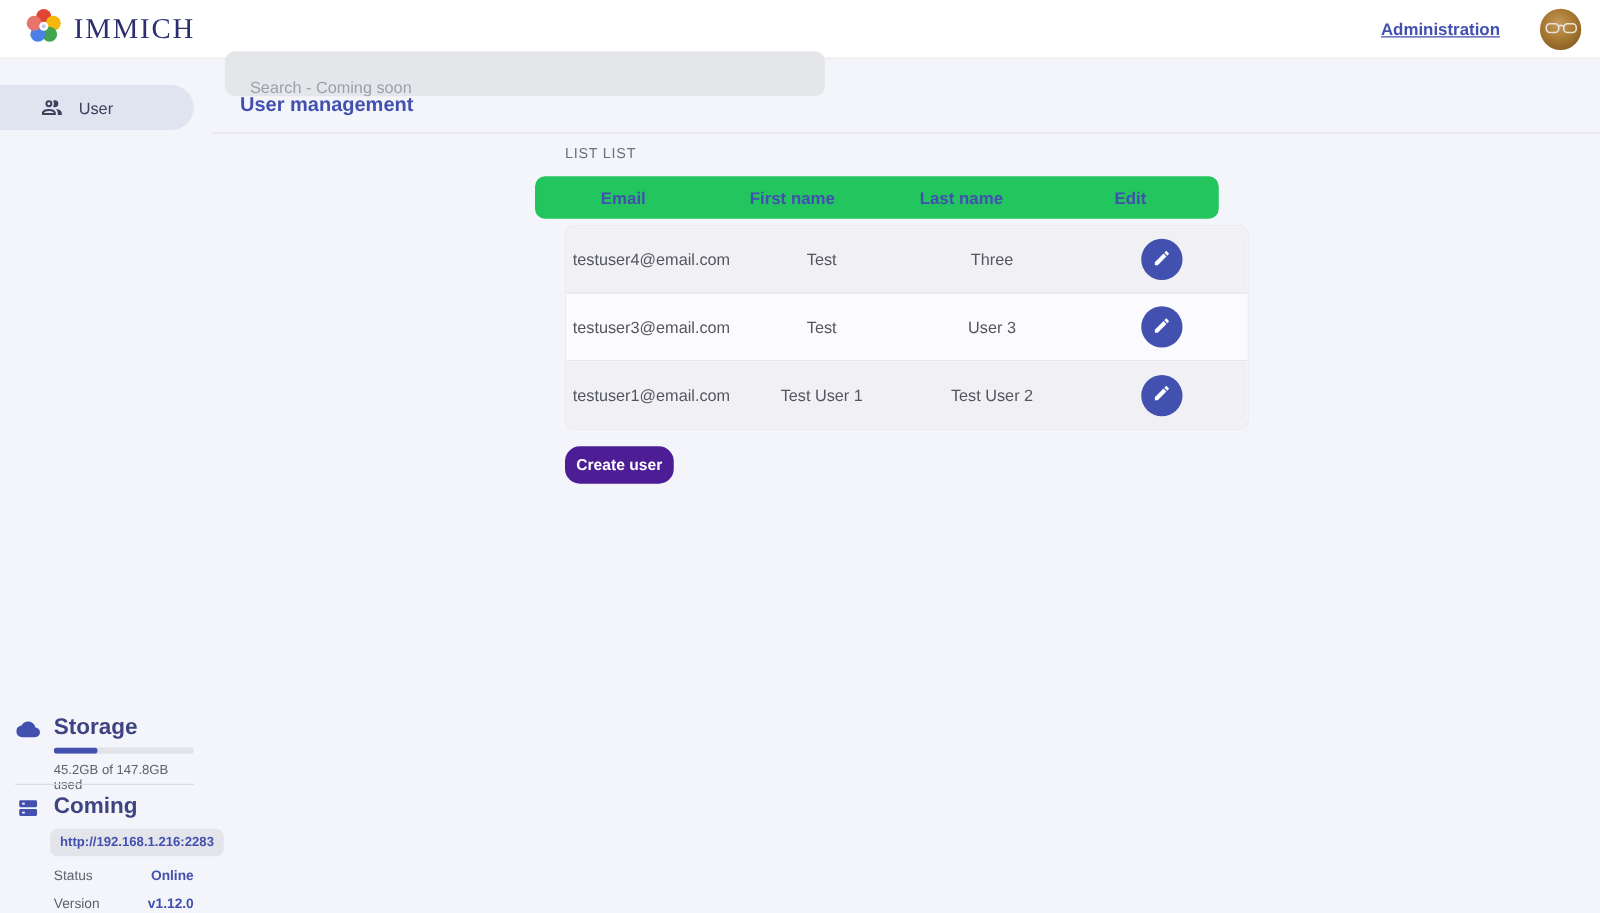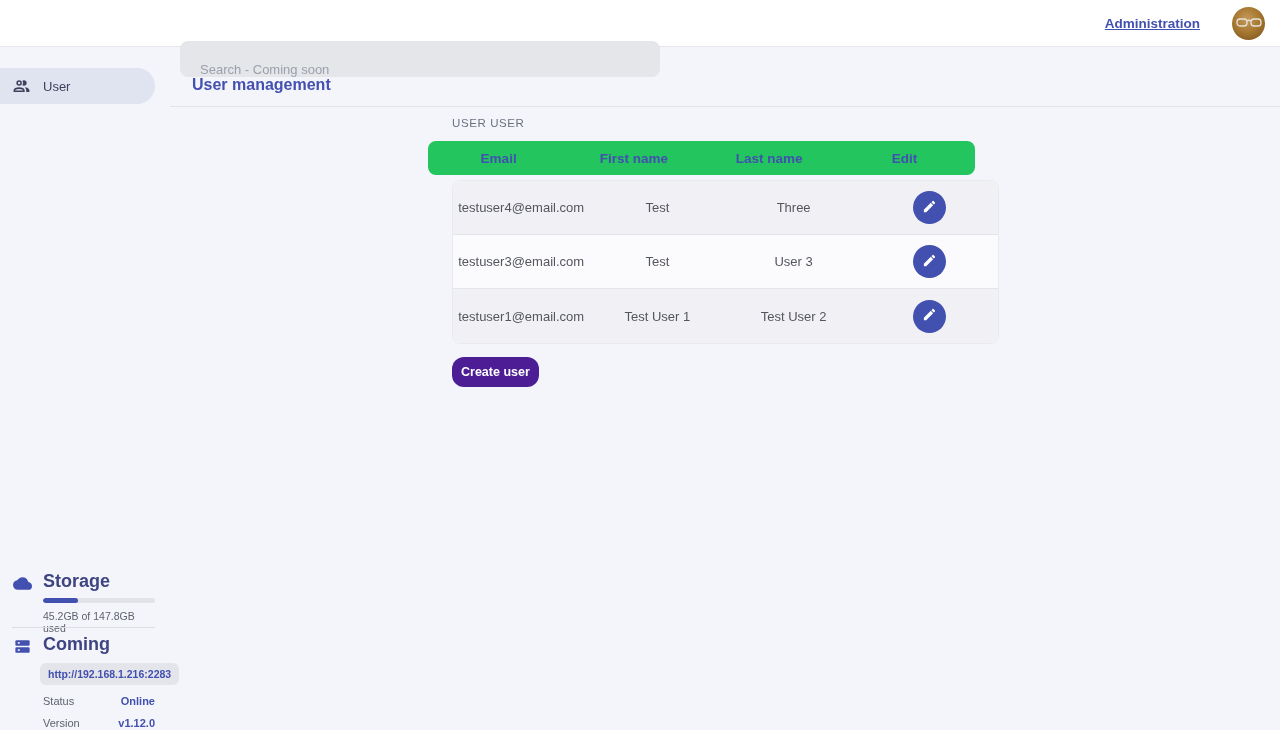--- a/index.html
+++ b/index.html
@@ -40,21 +40,21 @@
   .avatar {
     width:33px; height:33px; border-radius:50%; cursor:pointer; overflow:hidden;
     background:radial-gradient(circle at 45% 38%, #c79a5d 0%, #a5772f 48%, #744e1d 100%);
     display:flex; align-items:center; justify-content:center;
   }
 
   
   .sidebar-item {
     position:absolute; left:0; top:68px; width:155px; height:36px;
     background:#e0e3f0; border-radius:0 20px 20px 0;
-    display:flex; align-items:center; gap:12px; padding-left:12px; cursor:pointer;
+    display:flex; align-items:center; gap:12px; padding-left:32px; cursor:pointer;
   }
   .sidebar-item .icon svg { display:block; }
   .sidebar-label { font-size:13px; color:#3d415c; font-weight:500; }
 
   
   .page-title {
     position:absolute; left:192px; top:76px;
     font-size:16px; font-weight:700; color:#4250af;
   }
   .title-divider { position:absolute; left:170px; right:0; top:106px; height:1px; background:#e3e4ea; }
@@ -108,20 +108,34 @@
     font-size:10.5px; font-weight:600; color:#4250af; white-space:nowrap;
   }
   .kv-row { display:flex; justify-content:space-between; margin-top:10px; font-size:11px; }
   .kv-key { color:#5d626e; }
   .kv-val { color:#4250af; font-weight:700; }
 </style>
 </head>
 <body>
 
 <div class="navbar">
+  <div class="logo">
+    <span>
+      <svg width="30" height="30" viewBox="0 0 30 30">
+        <circle cx="15" cy="7.2" r="6" fill="#e04634"></circle>
+        <circle cx="22.6" cy="12.6" r="6" fill="#f6b60c"></circle>
+        <circle cx="19.7" cy="21.4" r="6" fill="#41a54f"></circle>
+        <circle cx="10.3" cy="21.4" r="6" fill="#4b7fe8"></circle>
+        <circle cx="7.4" cy="12.6" r="6" fill="#e8746b"></circle>
+        <circle cx="15" cy="15" r="3.6" fill="#ffffff"></circle>
+        <circle cx="15" cy="15" r="1.6" fill="#bfc6e8"></circle>
+      </svg>
+    </span>
+    <span class="logo-text">IMMICH</span>
+  </div>
 
   <div class="search-bar">
     <input type="text" placeholder="Search - Coming soon" style="">
   </div>
 
   <div class="topbar-right">
     <a class="admin-link">Administration</a>
     <div class="avatar">
       <svg width="26" height="14" viewBox="0 0 26 14">
         <rect x="1" y="3" width="10" height="7" rx="3" fill="none" stroke="#e6e2d8" stroke-width="1.3"></rect>
@@ -137,21 +151,21 @@
     <svg width="19" height="19" viewBox="0 0 24 24" fill="#3d415c">
       <path d="M13.07 10.41A5 5 0 0 0 13.07 4.59A3.39 3.39 0 0 1 15 4A3.5 3.5 0 0 1 15 11A3.39 3.39 0 0 1 13.07 10.41M5.5 7.5A3.5 3.5 0 1 1 9 11A3.5 3.5 0 0 1 5.5 7.5M7.5 7.5A1.5 1.5 0 1 0 9 6A1.5 1.5 0 0 0 7.5 7.5M16 17V19H2V17S2 13 9 13 16 17 16 17M14 17C13.86 16.22 12.67 15 9 15S4.07 16.31 4 17M15.95 13A5.32 5.32 0 0 1 18 17V19H22V17S22 13.37 15.94 13Z"></path>
     </svg>
   </span>
   <span class="sidebar-label">User</span>
 </div>
 
 <div class="page-title">User management</div>
 <div class="title-divider"></div>
 
-<div class="section-label">USER USER</div>
+<div class="section-label">LIST LIST</div>
 
 <div class="table-header">
   <div class="th">Email</div>
   <div class="th">First name</div>
   <div class="th">Last name</div>
   <div class="th">Edit</div>
 </div>
 
 <div class="table-body">
   <div class="trow">

